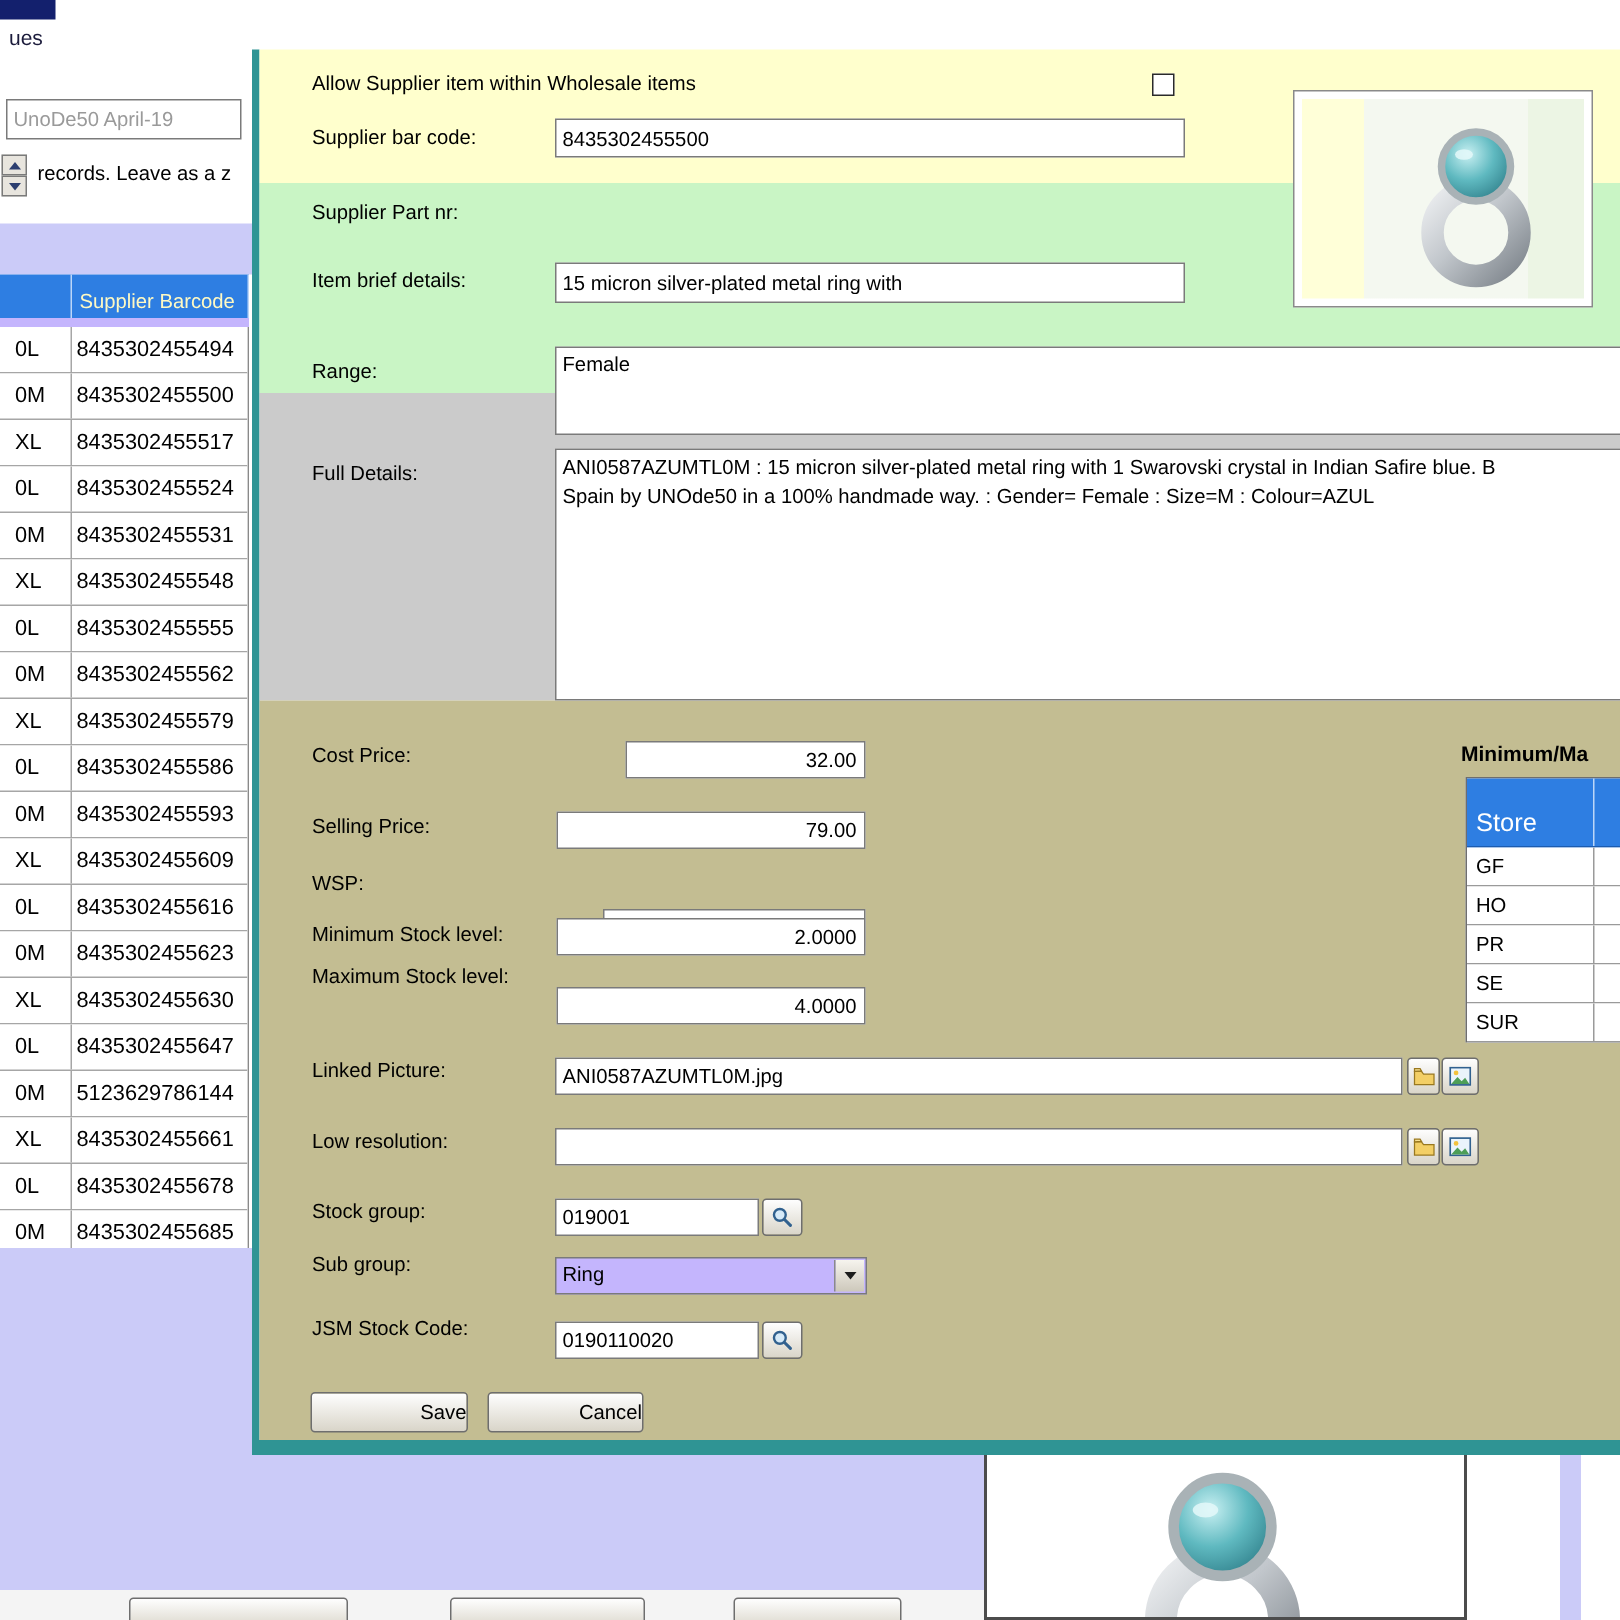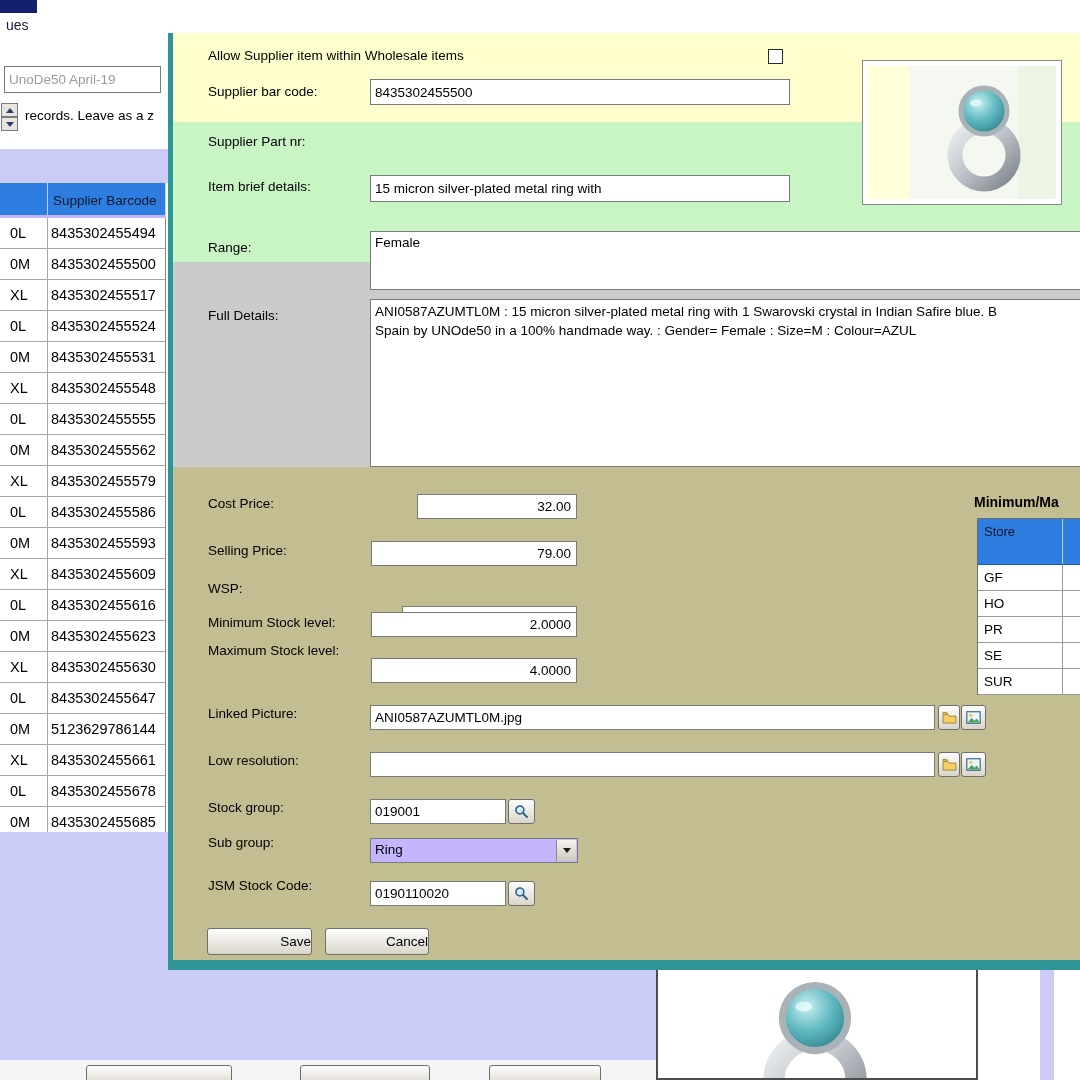--- a/index.html
+++ b/index.html
@@ -7,21 +7,21 @@
   body{position:relative;background:#ffffff;font-family:"Liberation Sans",sans-serif;color:#000}
   .abs{position:absolute}
   .label{position:absolute;font-size:13.5px;white-space:nowrap;color:#000}
   .tb{position:absolute;background:#fff;border:1px solid #7a7a7a;font-family:"Liberation Sans",sans-serif;
       font-size:13.5px;padding:0 4px;color:#000;outline:none}
   .num{text-align:right;padding-right:5px}
   .btn{position:absolute;background:linear-gradient(#fefefe,#d9d5c9);border:1px solid #6e6e6e;border-radius:3px;
        font-family:"Liberation Sans",sans-serif;font-size:13.5px;color:#000;text-align:right;cursor:default}
   .iconbtn{display:flex;align-items:center;justify-content:center;padding:0}
   
-  .grid-header{position:absolute;display:flex;background:#2e7ee2;color:#0f172a;border-bottom:3px solid #c4b5fd}
+  .grid-header{position:absolute;display:flex;background:#2e7ee2;color:#fef9c3;border-bottom:6px solid #c4b5fd}
   .gh-cell{font-size:13.5px;line-height:35px;padding-left:5px;border-right:1px solid #bcd6f8;overflow:hidden;white-space:nowrap}
   .grid-body{position:absolute;overflow:hidden;background:#fff;border-right:1px solid #8a8a8a}
   .grid-row{display:flex;height:31px;background:#fff;border-bottom:1px solid #a6a6a6}
   .grid-cell{font-size:14.5px;line-height:30px;white-space:nowrap;overflow:hidden}
   .size-cell{width:48px;border-right:1px solid #a6a6a6;padding-left:10px}
   .code-cell{flex:1;padding-left:3px}
   
   .dlg-section{position:absolute}
   .titlebar{position:absolute;left:0;top:0;width:912px;height:25px;
             background:linear-gradient(to right,#35989a,#9bd8d2);
@@ -31,21 +31,21 @@
   .combo-text{position:absolute;left:4px;top:3px}
   .combo-btn{position:absolute;right:1px;top:1px;bottom:1px;width:20px;background:linear-gradient(#f6f4ee,#cdc8bb);
              border-left:1px solid #8a8a8a;display:flex;align-items:center;justify-content:center}
   .tri-down{width:0;height:0;border-left:4px solid transparent;border-right:4px solid transparent;border-top:5px solid #1c1c1c}
   .tri-up-s{width:0;height:0;border-left:4px solid transparent;border-right:4px solid transparent;border-bottom:5px solid #2c3e70}
   .tri-dn-s{width:0;height:0;border-left:4px solid transparent;border-right:4px solid transparent;border-top:5px solid #2c3e70}
   .spin-btn{width:17px;height:14px;background:#e8e5de;border:1px solid #7a7a7a;display:flex;align-items:center;justify-content:center}
   
   .store-grid{position:absolute;border:1px solid #6e6e6e;background:#fff}
   .store-header{display:flex;background:#2e7ee2;height:46px;border-bottom:1px solid #1c5cb0}
-  .sh-cell{color:#0f172a;font-size:13px;padding:5px 0 0 6px;border-right:1px solid #bcd6f8}
+  .sh-cell{color:#ffffff;font-size:17px;padding:20px 0 0 6px;border-right:1px solid #bcd6f8}
   .store-row{display:flex;height:26px;background:#fff;border-bottom:1px solid #9a9a9a}
   .store-cell{font-size:13.5px;line-height:25px;white-space:nowrap}
   .store-cell.name{width:85px;padding-left:6px;border-right:1px solid #9a9a9a}
   .store-cell.val{flex:1}
   .multiline{white-space:pre;overflow:hidden;line-height:19px;padding:2px 4px;font-size:13.5px}
 </style>
 </head>
 <body>
 
 <div class="abs" style="left:0;top:0;width:37px;height:13px;background:#13206d"></div>

